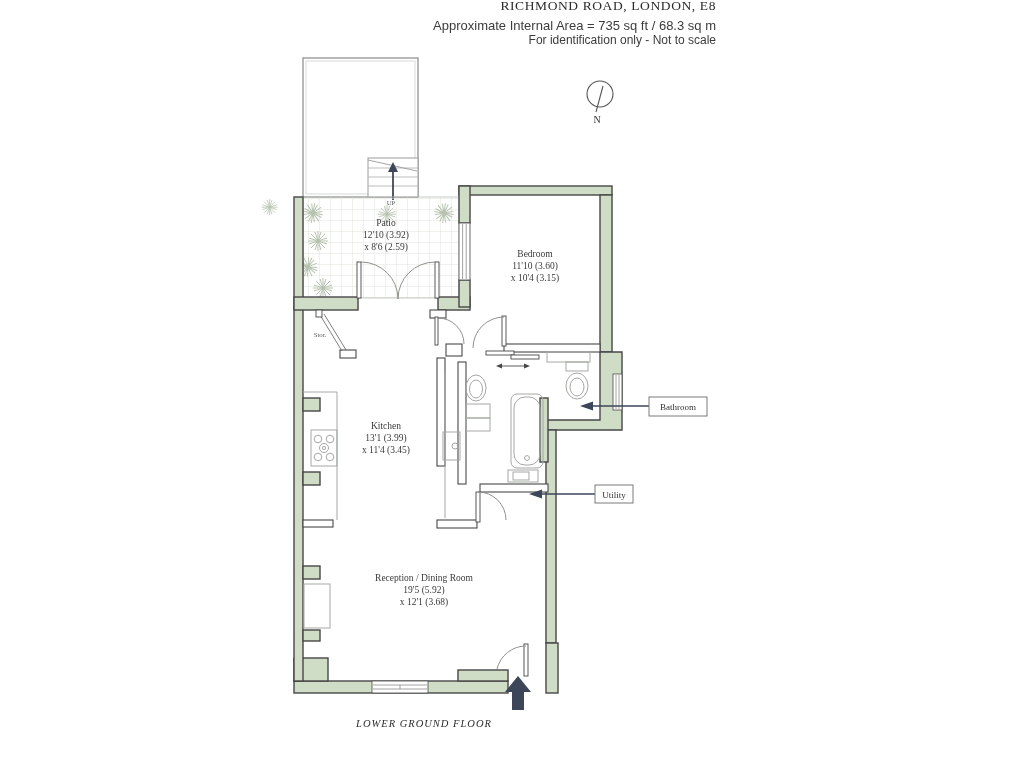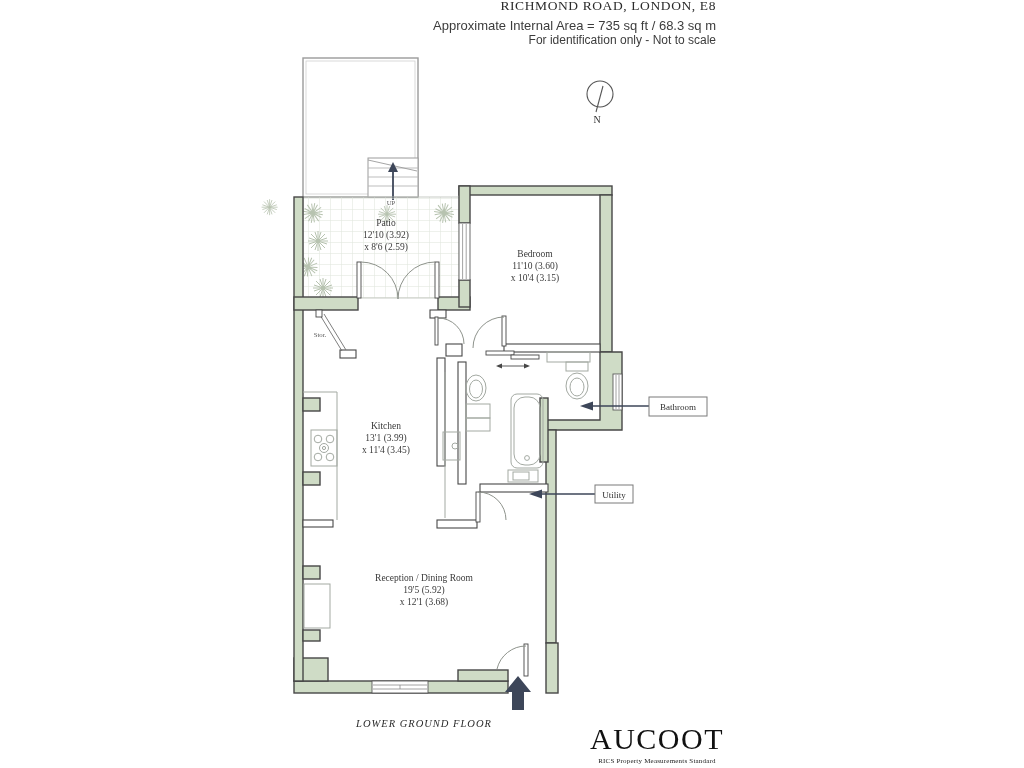--- a/index.html
+++ b/index.html
@@ -232,18 +232,14 @@
     <polygon points="518,676 531,692 524,692 524,710 512,710 512,692 505,692" fill="#3d4659"></polygon>
 
     <g>
       <circle cx="600" cy="94" r="13" fill="#fff" stroke="#555" stroke-width="1.1"></circle>
       <line x1="603" y1="86" x2="596" y2="112" stroke="#555" stroke-width="1.1"></line>
       <text class="nlbl" x="597" y="123">N</text>
     </g>
   </svg>
 
   <div id="floor-label">LOWER GROUND FLOOR</div>
-  <div id="brand-block">
-    <div id="brand-name">AUCOOT</div>
-    <div id="brand-standard">RICS Property Measurements Standard</div>
-  </div>
 
 </div>
 
 </body></html>

